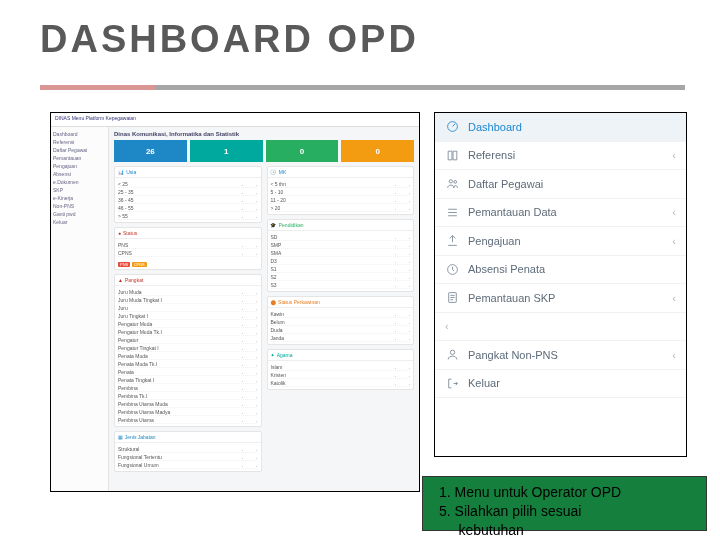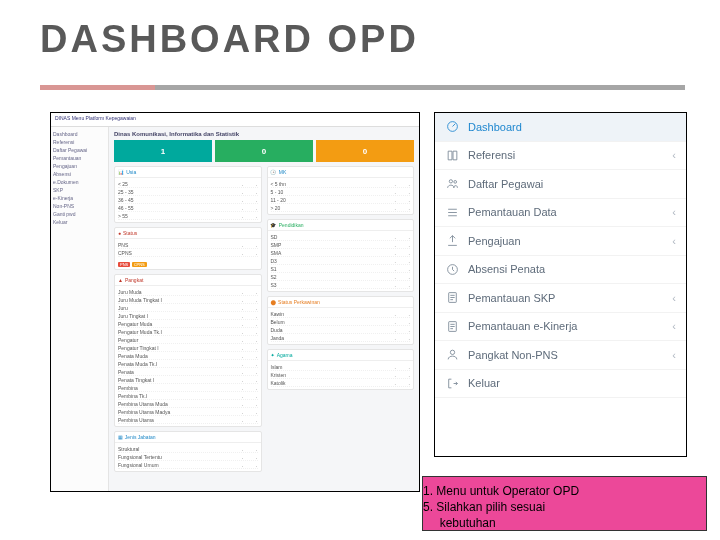--- a/index.html
+++ b/index.html
@@ -30,21 +30,21 @@
   .badge{display:inline-block;padding:0 2px;border-radius:1px;color:#fff;font-size:4px}
   .b-red{background:#e74c3c}.b-orange{background:#f39c12}
   .menu{position:absolute;top:112px;left:434px;width:253px;height:345px;border:1px solid #000;background:#fff}
   .mitem{display:flex;align-items:center;justify-content:space-between;height:28.5px;padding:0 10px;font-size:11px;color:#5e6b7a;border-bottom:1px solid #f2f2f2;cursor:pointer}
   .mitem.active{background:#eef3f8;color:#1f87cf}
   .mleft{display:flex;align-items:center;gap:9px}
   .micon{width:14px;height:14px;display:flex;align-items:center;justify-content:center}
   .micon svg{width:13px;height:13px;fill:none;stroke:#7a8896;stroke-width:1.6}
   .mitem.active .micon svg{stroke:#1f87cf}
   .chev{font-size:11px;color:#b0b8c2}
-  .note{position:absolute;top:476px;left:422px;width:285px;height:55px;background:#ec4899;border:1px solid #333;padding:6px 0;font-size:12px;color:#000;line-height:1.35}
+  .note{position:absolute;top:476px;left:422px;width:285px;height:55px;background:#15803d;border:1px solid #333;padding:6px 16px;font-size:14px;color:#000;line-height:1.35}
   .note ol{list-style:none}
 </style>
 </head>
 <body>
 
 <div class="slide">
   <div class="title">DASHBOARD OPD</div>
   <div class="div1"></div>
   <div class="div2"></div>
 
@@ -61,20 +61,21 @@
         <div>e.Dokumen</div>
         <div>SKP</div>
         <div>e-Kinerja</div>
         <div>Non-PNS</div>
         <div>Ganti pwd</div>
         <div>Keluar</div>
       </div>
       <div class="smain">
         <div class="sorg">Dinas Komunikasi, Informatika dan Statistik</div>
         <div class="statrow">
+          <div class="statbox s-blue">26</div>
           <div class="statbox s-teal">1</div>
           <div class="statbox s-green">0</div>
           <div class="statbox s-orange">0</div>
         </div>
         <div class="twocol">
           <div class="col">
             <div class="panel">
               <div class="phdr ph-blue">
                   <span>📊</span>
                   <span>Usia</span>
@@ -446,29 +447,20 @@
             <svg viewBox="0 0 24 24">
               <rect x="5" y="3" width="14" height="18" rx="1"></rect>
               <path d="M8 8h8M8 12h8M8 16h5"></path>
             </svg>
           </span>
           <span>Pemantauan SKP</span>
         </span>
         <span class="chev">‹</span>
       </div>
       <div class="mitem">
-        <span class="mleft">
-          <span class="micon">
-            <svg viewBox="0 0 24 24">
-              <rect x="5" y="3" width="14" height="18" rx="1"></rect>
-              <path d="M8 8h8M8 12h8M8 16h5"></path>
-            </svg>
-          </span>
-          <span>Pemantauan e-Kinerja</span>
-        </span>
         <span class="chev">‹</span>
       </div>
       <div class="mitem">
         <span class="mleft">
           <span class="micon">
             <svg viewBox="0 0 24 24">
               <circle cx="12" cy="8" r="4"></circle>
               <path d="M4 21c0-4 4-6 8-6s8 2 8 6"></path>
             </svg>
           </span>

